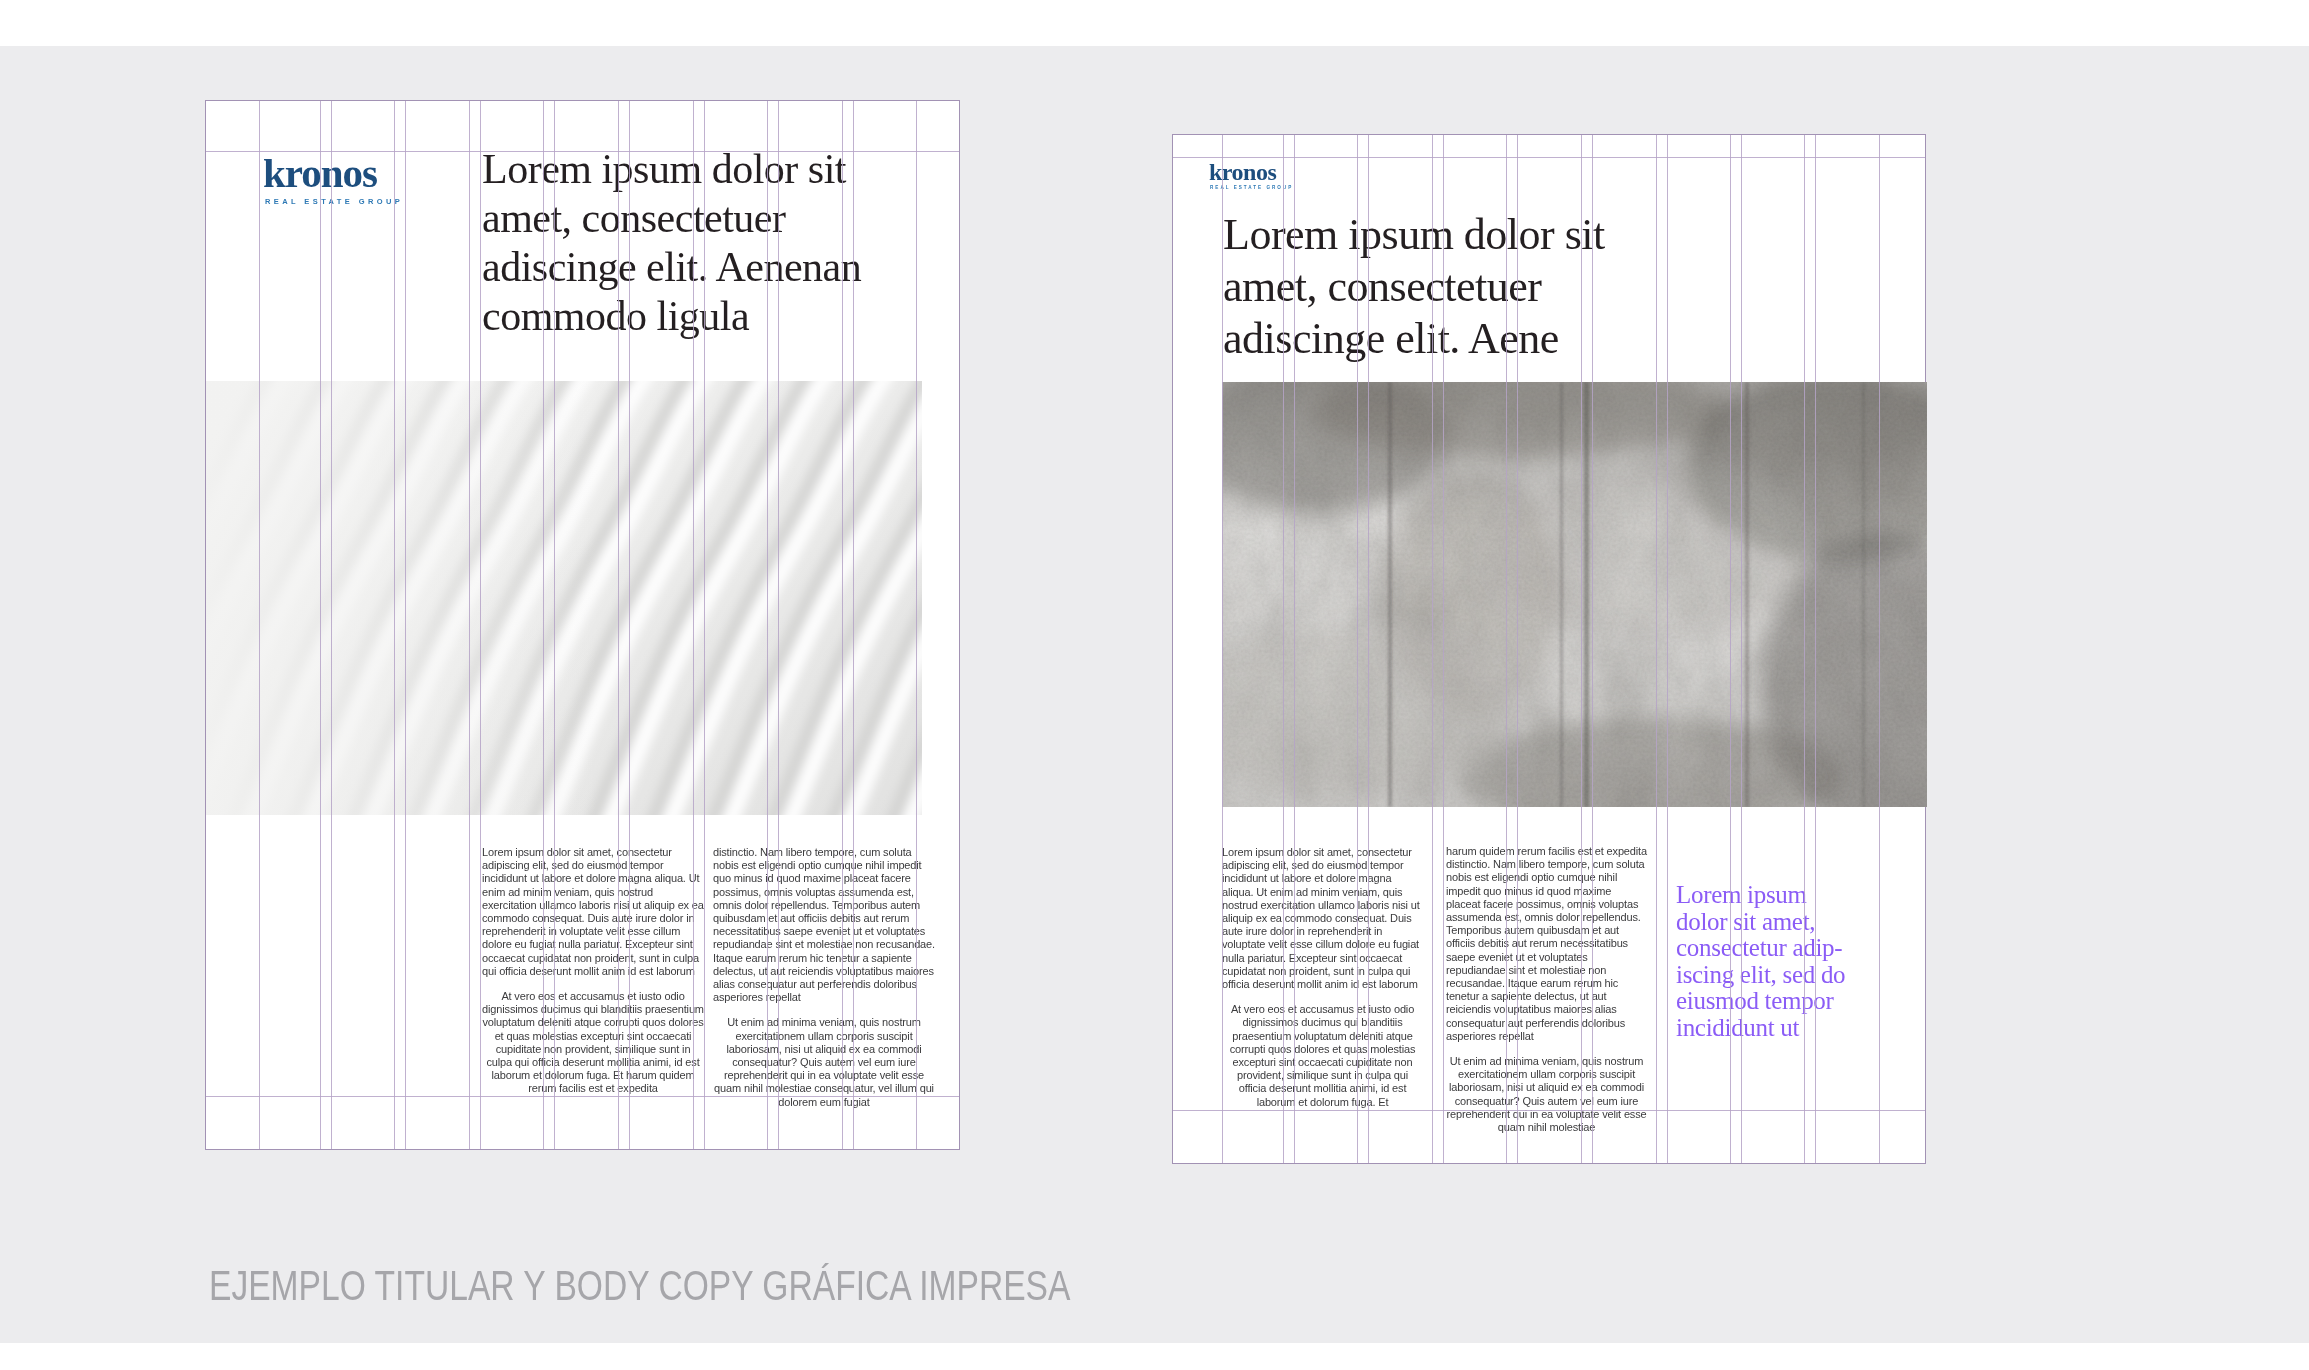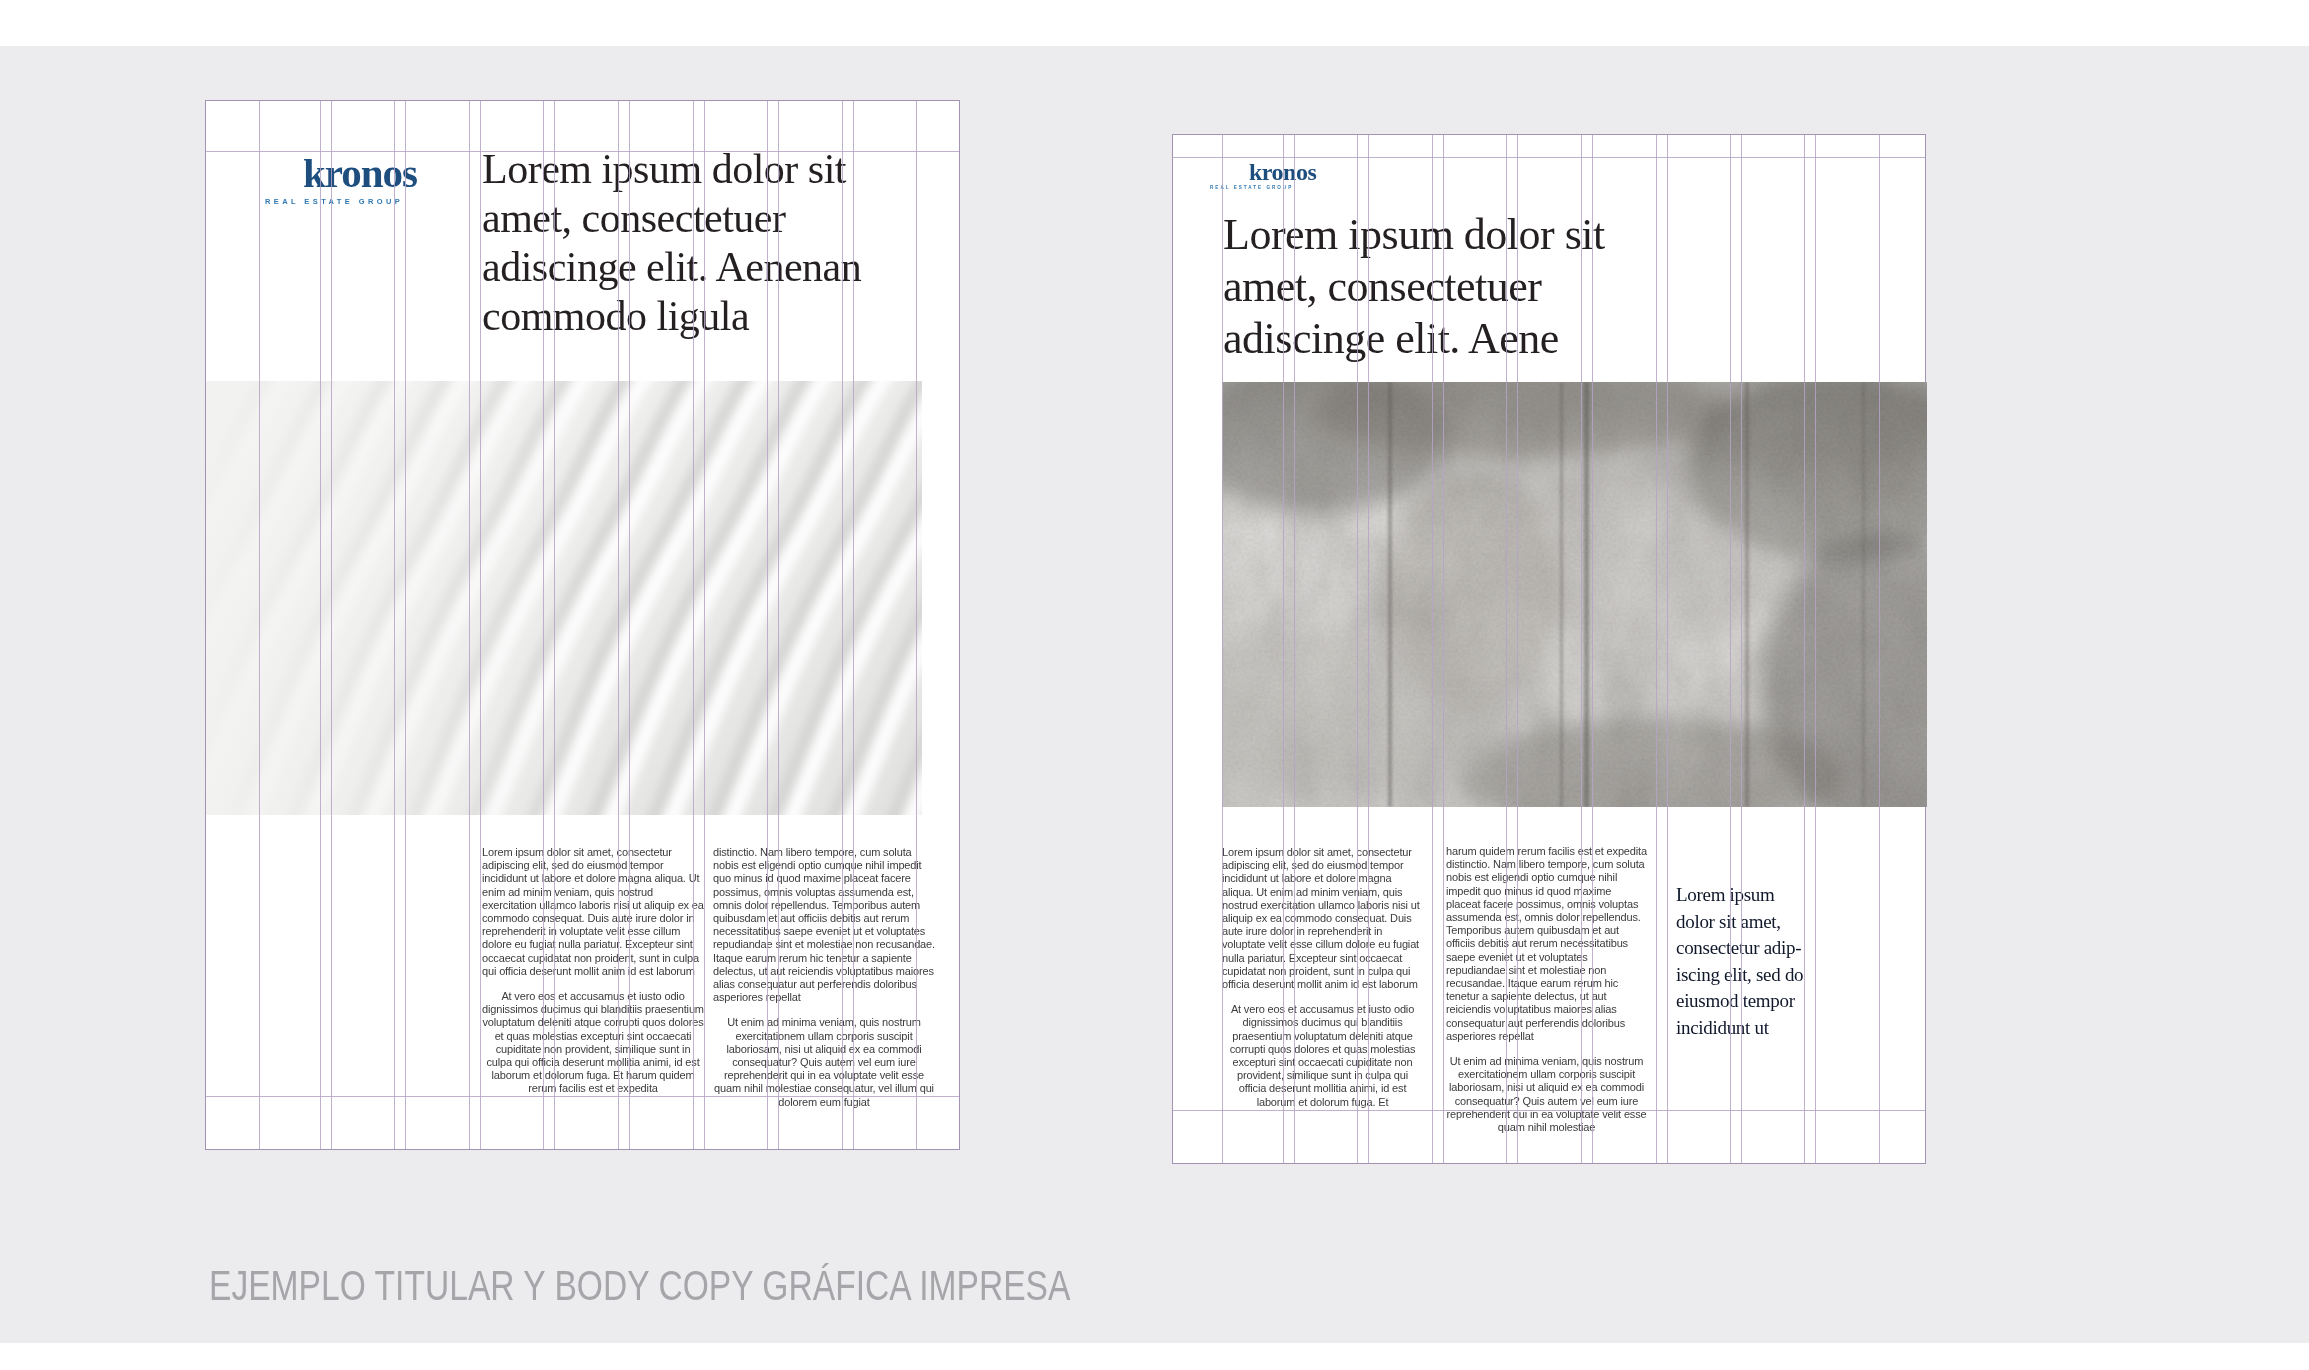--- a/index.html
+++ b/index.html
@@ -22,21 +22,21 @@
   #page-left  { left:205px; top:100px;  width:755px; height:1050px; }
   #page-right { left:1172px; top:134px; width:754px; height:1030px; }
 
   .guides { position:absolute; inset:0; z-index:6; pointer-events:none; }
   .guide-v { position:absolute; top:0; bottom:0; width:1px; background:#b5a3c7; opacity:.85; }
   .guide-h { position:absolute; left:0; right:0; height:1px; background:#b5a3c7; opacity:.85; }
 
   .logo { position:absolute; z-index:4; line-height:1; }
   .logo .word {
     font-family:"Liberation Serif", serif;
-    font-weight:700; color:#1d4e7e; letter-spacing:-1px; display:block;margin-left:40px;
+    font-weight:700; color:#1d4e7e; letter-spacing:-1px; display:block;
   }
   .logo .tag {
     font-family:"Liberation Sans", sans-serif;
     font-weight:700; color:#2e79b5; display:block;
   }
   #logo-left  { left:57px; top:52px; }
   #logo-left .word { font-size:41px; }
   #logo-left .tag  { font-size:7.5px; letter-spacing:3.4px; margin-top:4px; margin-left:2px; }
   #logo-right { left:36px; top:25px; }
   #logo-right .word { font-size:24px; letter-spacing:-0.5px; }
@@ -64,22 +64,22 @@
   .bodycol p + p { margin-top:12px;text-align:center; }
   #pl-col1 { left:276px; top:745px; width:222px; }
   #pl-col2 { left:507px; top:745px; width:222px; }
   #pr-col1 { left:49px;  top:711px; width:201px; }
   #pr-col2 { left:273px; top:710px; width:201px; }
 
   .pullquote {
     position:absolute; z-index:4;
     left:503px; top:747px; width:218px;
     font-family:"Liberation Serif", serif;
-    font-size:19px; line-height:26.5px;
-    color:#0f172a; white-space:pre-line; letter-spacing:-0.3px;
+    font-size:25px; line-height:26.5px;
+    color:#8b5cf6; white-space:pre-line; letter-spacing:-0.3px;
   }
 
   #caption {
     position:absolute; left:209px; top:1262px; z-index:3;
     font-family:"Liberation Sans", sans-serif;
     font-size:42px; font-weight:400; color:#a6a6aa;
     transform:scaleX(0.8); transform-origin:left center;
     white-space:nowrap;
   }
 </style>

